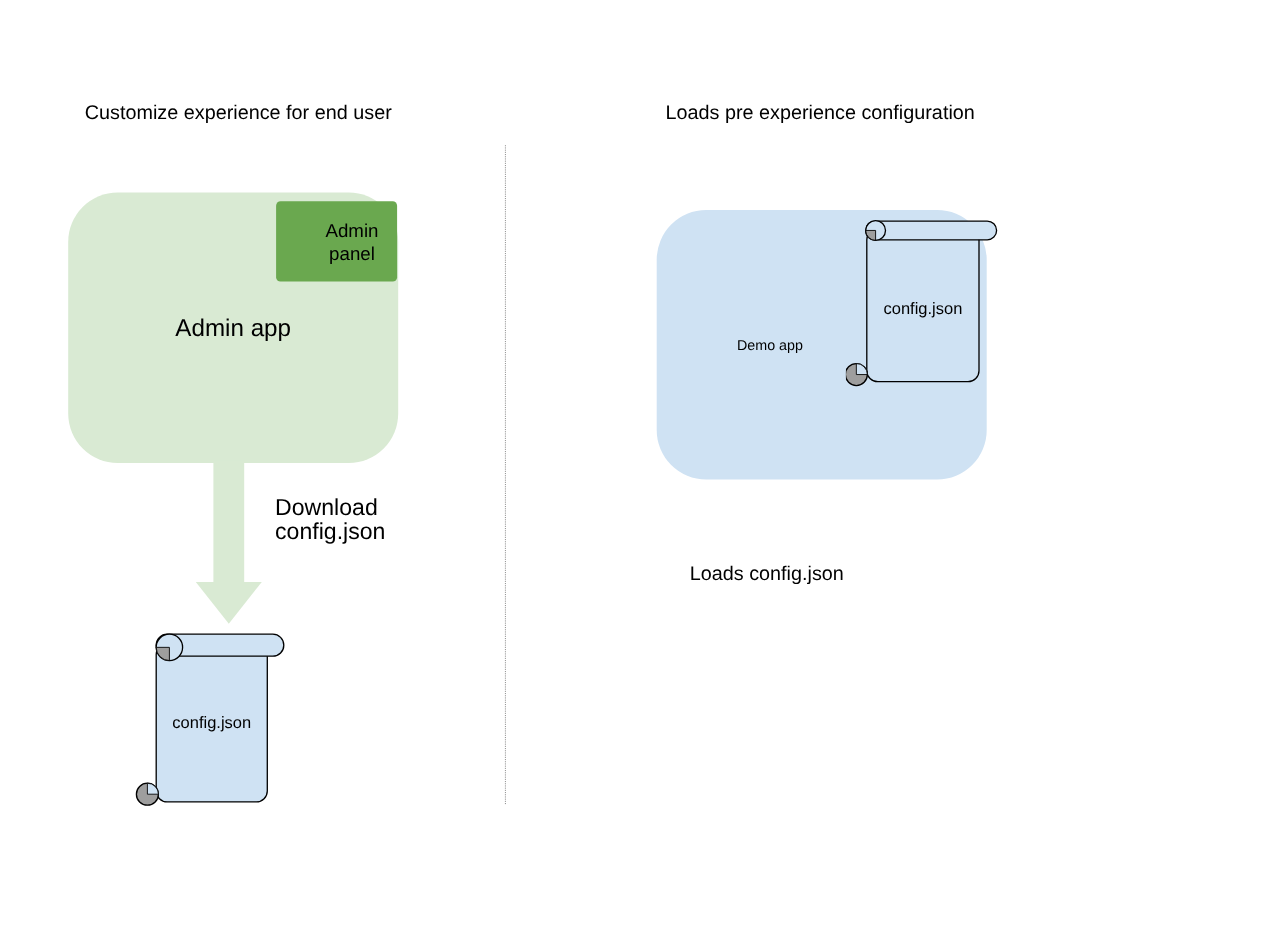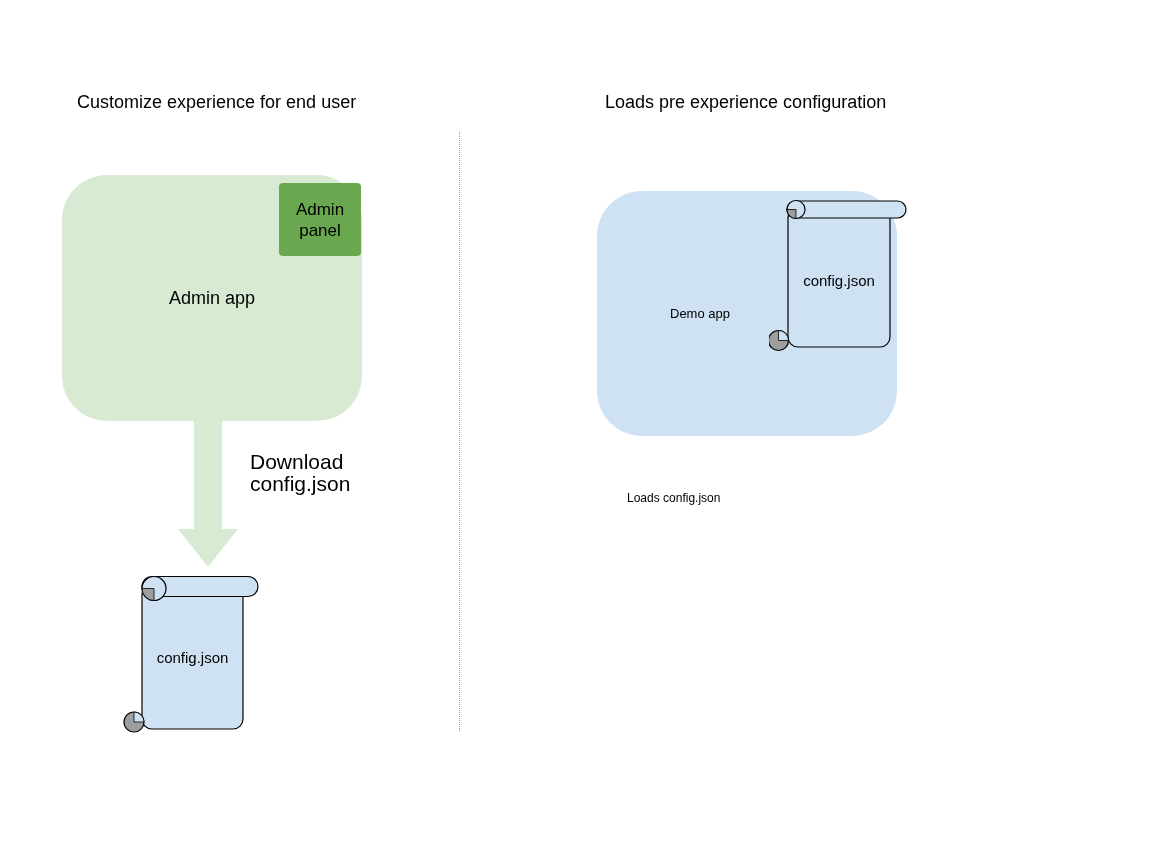--- a/index.html
+++ b/index.html
@@ -19,28 +19,28 @@
     position:absolute;left:459px;top:88px;height:599px;width:0;
     border-left:1px dotted #999999;
   }
   
   .admin-app{
     position:absolute;left:62px;top:131px;width:300px;height:246px;
     border-radius:45px;background:#d9ead3;
   }
   .admin-app-label{
     position:absolute;inset:0;display:flex;align-items:center;justify-content:center;
-    font-size:18px;
+    font-size:22px;
     border-radius:26px;
   }
   .admin-panel{
     position:absolute;right:1px;top:8px;width:82px;height:73px;
     border-radius:4px;background:#6aa84f;
     display:flex;align-items:center;justify-content:center;text-align:center;
-    font-size:17px;line-height:21px;
+    font-size:17px;line-height:21px;padding-left:28px;
   }
   
   .arrow{position:absolute;left:178px;top:375px;width:60px;height:148px;}
   .arrow-shaft{
     position:absolute;left:16px;top:0;width:28px;height:112px;background:#d9ead3;
   }
   .arrow-head{
     position:absolute;left:0;top:110px;width:0;height:0;
     border-left:30px solid transparent;border-right:30px solid transparent;
     border-top:38px solid #d9ead3;
@@ -63,21 +63,21 @@
   
   .demo-app{
     position:absolute;left:597px;top:147px;width:300px;height:245px;
     border-radius:45px;background:#cfe2f3;
   }
   .demo-app-label{
     position:absolute;left:0;top:0;width:206px;height:100%;
     display:flex;align-items:center;justify-content:center;font-size:13px;
   }
   .caption{
-    position:absolute;left:627px;top:443px;font-size:12px;line-height:22px;
+    position:absolute;left:627px;top:466px;font-size:18px;line-height:22px;
   }
   .corner-marker{
     position:absolute;left:0;top:838px;width:29px;height:26px;background:#4a86e8;
   }
 </style>
 </head>
 <body>
 
 <div class="canvas">
 

